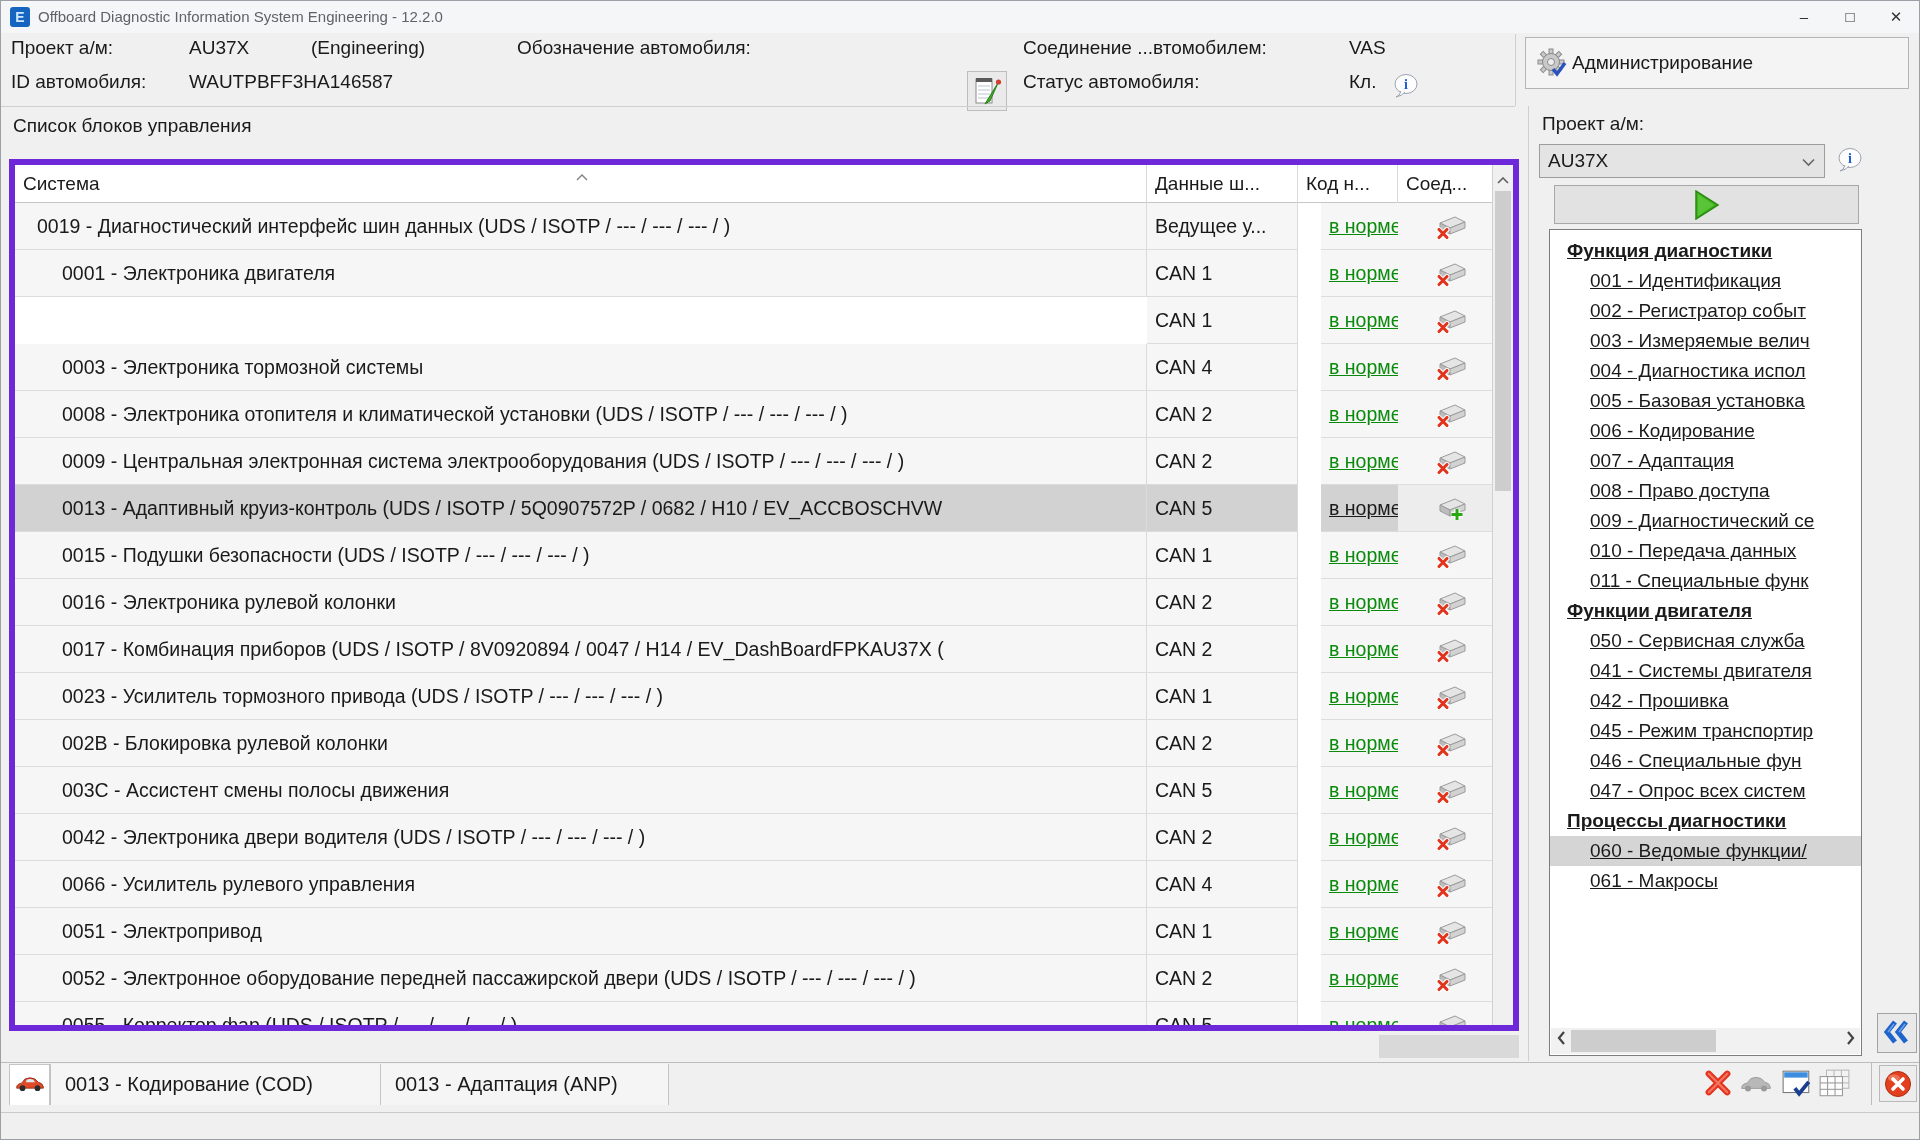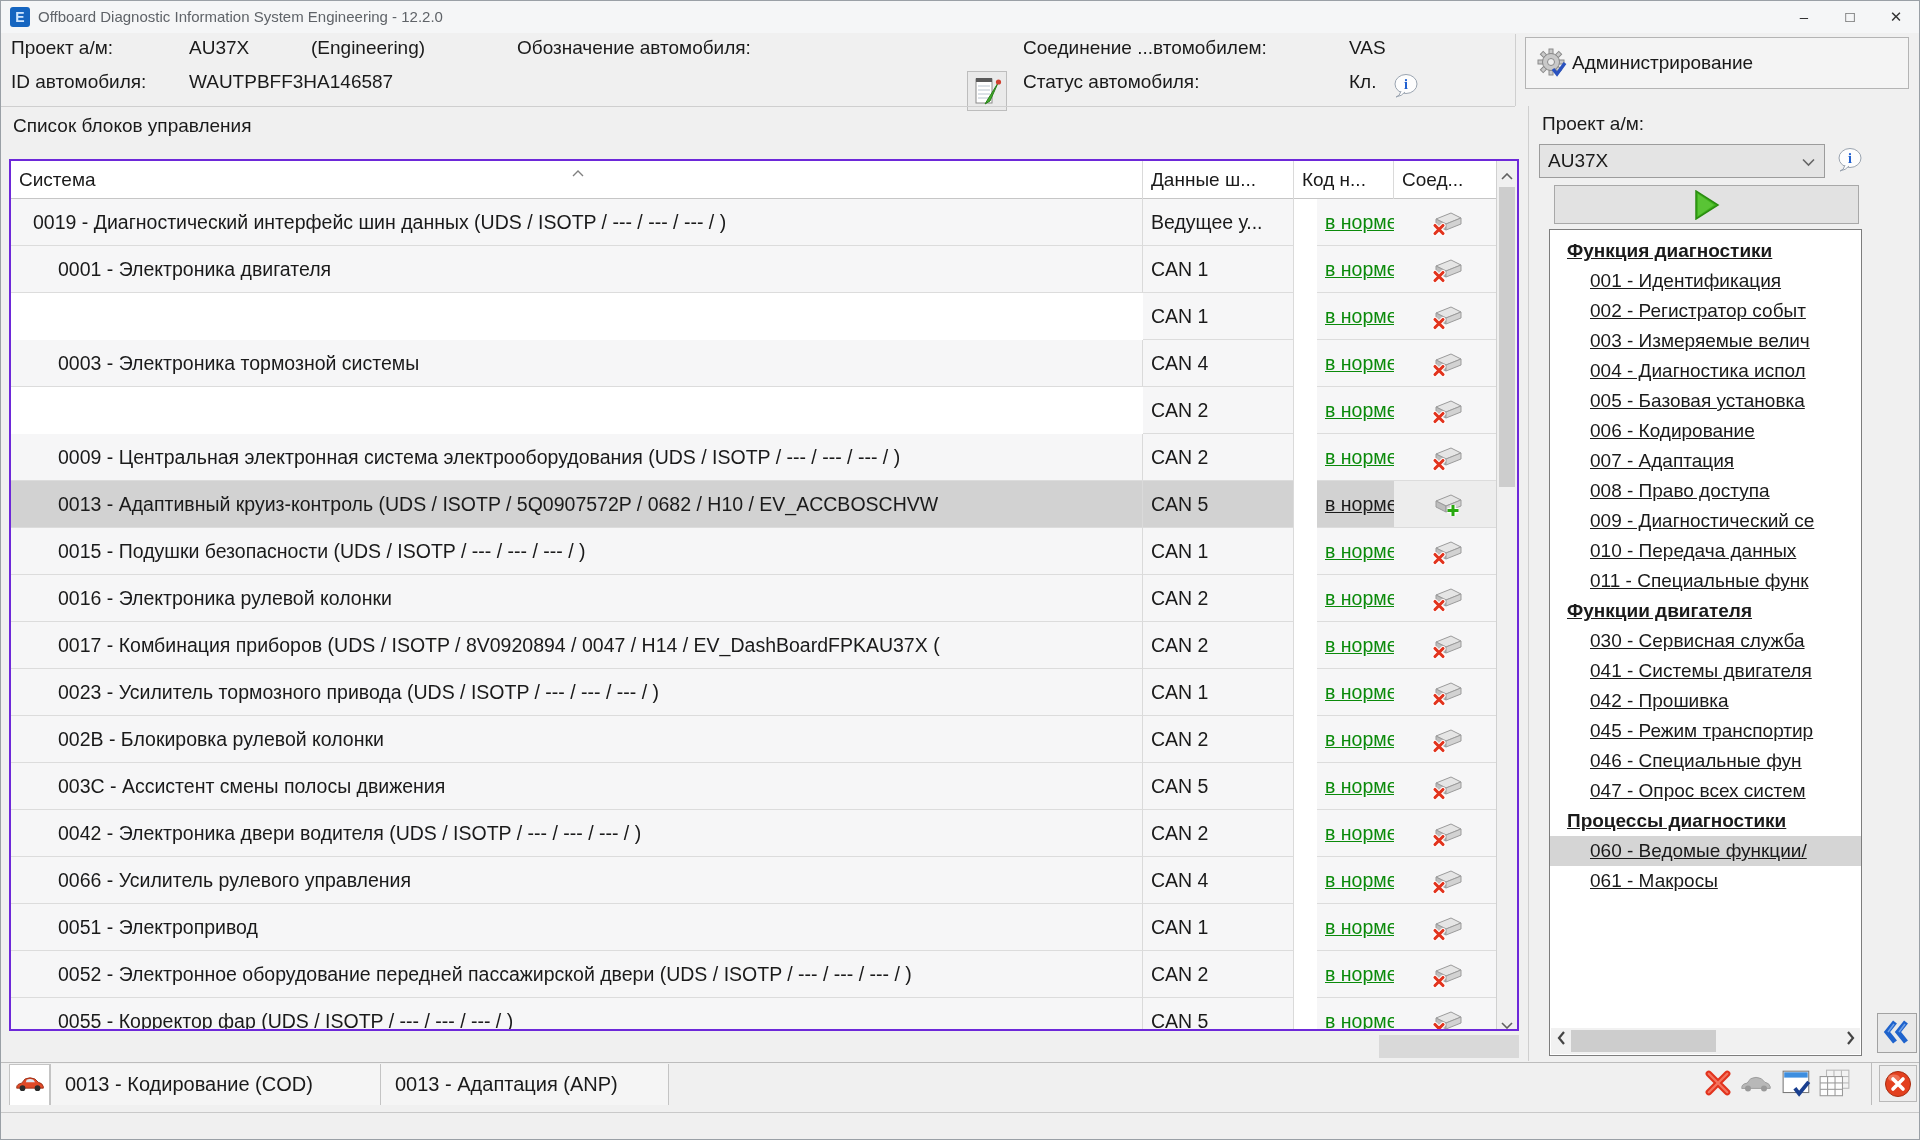--- a/index.html
+++ b/index.html
@@ -15,21 +15,21 @@
   .hline{position:absolute;left:0;top:105px;width:1514px;height:1px;background:#cfcfcf;}
   .vdiv{position:absolute;left:1514px;top:33px;width:1px;height:72px;background:#cfcfcf;}
   .sidebar-div{position:absolute;left:1527px;top:105px;width:1px;height:955px;background:#cfcfcf;}
   .hlabel{position:absolute;font-size:19px;white-space:nowrap;}
   .notepad-btn{position:absolute;left:966px;top:38px;width:40px;height:40px;background:#eaeaea;border:1px solid #bdbdbd;box-sizing:border-box;text-align:center;padding-top:3px;}
   .admin-btn{position:absolute;left:1524px;top:36px;width:384px;height:52px;background:#f4f4f4;border:1px solid #b4b4b4;box-sizing:border-box;}
   .admin-btn .glabel{position:absolute;left:46px;top:14px;font-size:19px;}
   .admin-btn svg{position:absolute;left:10px;top:10px;}
   
   .section-title{position:absolute;left:12px;top:114px;font-size:19px;}
-  .ecu-table{position:absolute;left:8px;top:158px;width:1510px;height:872px;background:#ffffff;border:2px solid #6d28d9;box-sizing:border-box;overflow:hidden;}
+  .ecu-table{position:absolute;left:8px;top:158px;width:1510px;height:872px;background:#ffffff;border:6px solid #6d28d9;box-sizing:border-box;overflow:hidden;}
   .thead{position:absolute;left:0;top:0;width:1488px;height:38px;background:#ffffff;border-bottom:1px solid #c6c6c6;box-sizing:border-box;}
   .hcell{position:absolute;top:0;height:38px;line-height:38px;font-size:19px;padding-left:8px;box-sizing:border-box;border-right:1px solid #dadada;overflow:hidden;white-space:nowrap;}
   .sortcaret{position:absolute;left:560px;top:3px;}
   .tbody{position:absolute;left:0;top:38px;width:1488px;height:832px;}
   .trow{position:relative;width:1488px;height:47px;}
   .cell{position:absolute;top:0;height:47px;line-height:46px;font-size:19.5px;white-space:nowrap;overflow:hidden;box-sizing:border-box;border-bottom:1px solid #dcdcdc;background:#f6f6f7;}
   .cell.sys{left:0;width:1132px;padding-left:22px;border-right:1px solid #dadada;}
   .cell.sys.ind{padding-left:47px;}
   .cell.bus{left:1132px;width:151px;padding-left:8px;border-right:1px solid #dadada;}
   .cell.code{left:1306px;width:100px;padding-left:8px;color:#0a8a0a;border-right:1px solid #dadada;text-decoration:underline;}
@@ -193,20 +193,21 @@
           <div class="cell code">в норме</div>
           <div class="cell conn"><svg width="36" height="27" viewBox="0 0 36 27">
               <polygon points="7,10 22,4 32,9 17,15" fill="#e5e5e5" stroke="#9b9b9b"></polygon>
               <polygon points="7,10 17,15 17,21 7,16" fill="#bdbdbd" stroke="#9b9b9b"></polygon>
               <polygon points="17,15 32,9 32,15 17,21" fill="#d2d2d2" stroke="#9b9b9b"></polygon>
               <path d="M6 16.5 L14 24.5 M14 16.5 L6 24.5" stroke="#ffffff" stroke-width="5.2" stroke-linecap="round"></path>
               <path d="M6 16.5 L14 24.5 M14 16.5 L6 24.5" stroke="#e2331d" stroke-width="3.1" stroke-linecap="round"></path>
             </svg></div>
         </div>
         <div class="trow">
+          <div class="cell sys ind">0008 - Электроника отопителя и климатической установки  (UDS / ISOTP / --- / --- / --- /  )</div>
           <div class="cell bus">CAN 2</div>
           <div class="cell code">в норме</div>
           <div class="cell conn"><svg width="36" height="27" viewBox="0 0 36 27">
               <polygon points="7,10 22,4 32,9 17,15" fill="#e5e5e5" stroke="#9b9b9b"></polygon>
               <polygon points="7,10 17,15 17,21 7,16" fill="#bdbdbd" stroke="#9b9b9b"></polygon>
               <polygon points="17,15 32,9 32,15 17,21" fill="#d2d2d2" stroke="#9b9b9b"></polygon>
               <path d="M6 16.5 L14 24.5 M14 16.5 L6 24.5" stroke="#ffffff" stroke-width="5.2" stroke-linecap="round"></path>
               <path d="M6 16.5 L14 24.5 M14 16.5 L6 24.5" stroke="#e2331d" stroke-width="3.1" stroke-linecap="round"></path>
             </svg></div>
         </div>
@@ -411,21 +412,21 @@
         <div class="titem">003 - Измеряемые велич</div>
         <div class="titem">004 - Диагностика испол</div>
         <div class="titem">005 - Базовая установка</div>
         <div class="titem">006 - Кодирование</div>
         <div class="titem">007 - Адаптация</div>
         <div class="titem">008 - Право доступа</div>
         <div class="titem">009 - Диагностический се</div>
         <div class="titem">010 - Передача данных</div>
         <div class="titem">011 - Специальные функ</div>
         <div class="titem group">Функции двигателя</div>
-        <div class="titem">030 - Сервисная служба</div>
+        <div class="titem">050 - Сервисная служба</div>
         <div class="titem">041 - Системы двигателя</div>
         <div class="titem">042 - Прошивка</div>
         <div class="titem">045 - Режим транспортир</div>
         <div class="titem">046 - Специальные фун</div>
         <div class="titem">047 - Опрос всех систем</div>
         <div class="titem group">Процессы диагностики</div>
         <div class="titem sel">060 - Ведомые функции/</div>
         <div class="titem">061 - Макросы</div>
       </div>
     <div class="tree-hscroll">

